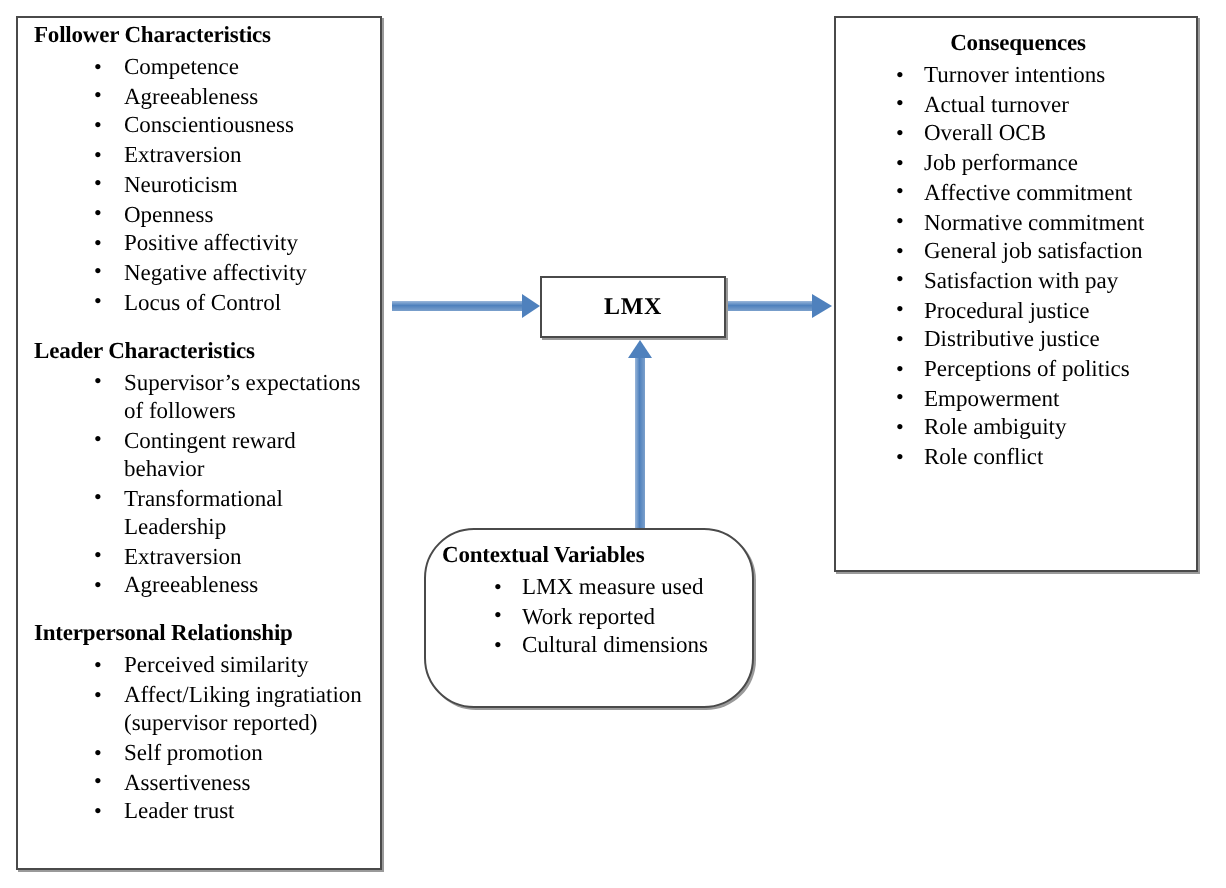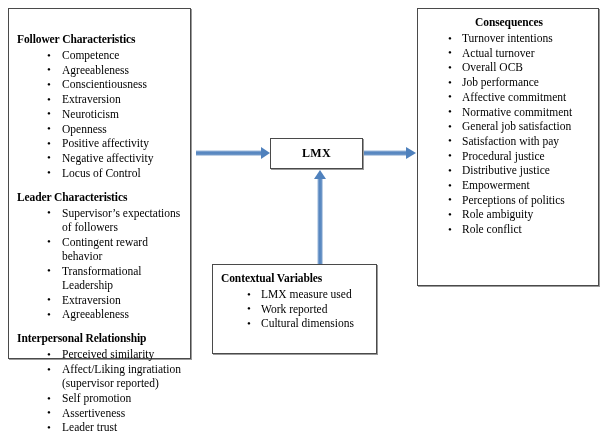--- a/index.html
+++ b/index.html
@@ -29,22 +29,22 @@
     box-sizing: border-box;
     border: 1px solid #4a4a4a;
     background: #ffffff;
     box-shadow: 1px 1px 0 0 #9a9a9a;
   }
 
   #antecedents-box {
     left: 8px;
     top: 8px;
     width: 183px;
-    height: 351px;
-    padding: 23px 6px 6px 8px;
+    height: 427px;
+    padding: 2px 6px 6px 8px;
   }
 
   #consequences-box {
     left: 417px;
     top: 8px;
     width: 182px;
     height: 278px;
     padding: 6px 6px 6px 8px;
   }
 
@@ -57,20 +57,21 @@
     align-items: center;
     justify-content: center;
   }
 
   #contextual-box {
     left: 212px;
     top: 264px;
     width: 165px;
     height: 90px;
     padding: 6px 6px 6px 8px;
+    border-radius: 25px;
   }
 
   
   .group-title {
     font-weight: bold;
     font-size: 11.5px;
     line-height: 15px;
     margin: 0 0 1px 0;
     text-align: left;
     letter-spacing: -0.1px;
@@ -204,22 +205,22 @@
       <li>Turnover intentions</li>
       <li>Actual turnover</li>
       <li>Overall OCB</li>
       <li>Job performance</li>
       <li>Affective commitment</li>
       <li>Normative commitment</li>
       <li>General job satisfaction</li>
       <li>Satisfaction with pay</li>
       <li>Procedural justice</li>
       <li>Distributive justice</li>
+      <li>Perceptions of politics</li>
       <li>Empowerment</li>
-      <li>Perceptions of politics</li>
       <li>Role ambiguity</li>
       <li>Role conflict</li>
     </ul>
   </div>
 
   <svg id="arrow-layer" width="613" height="444" viewBox="0 0 613 444">
     <defs>
       <linearGradient id="shaftH" x1="0" y1="0" x2="0" y2="1">
         <stop offset="0%" stop-color="#9ab7da"></stop>
         <stop offset="45%" stop-color="#4f81bd"></stop>

